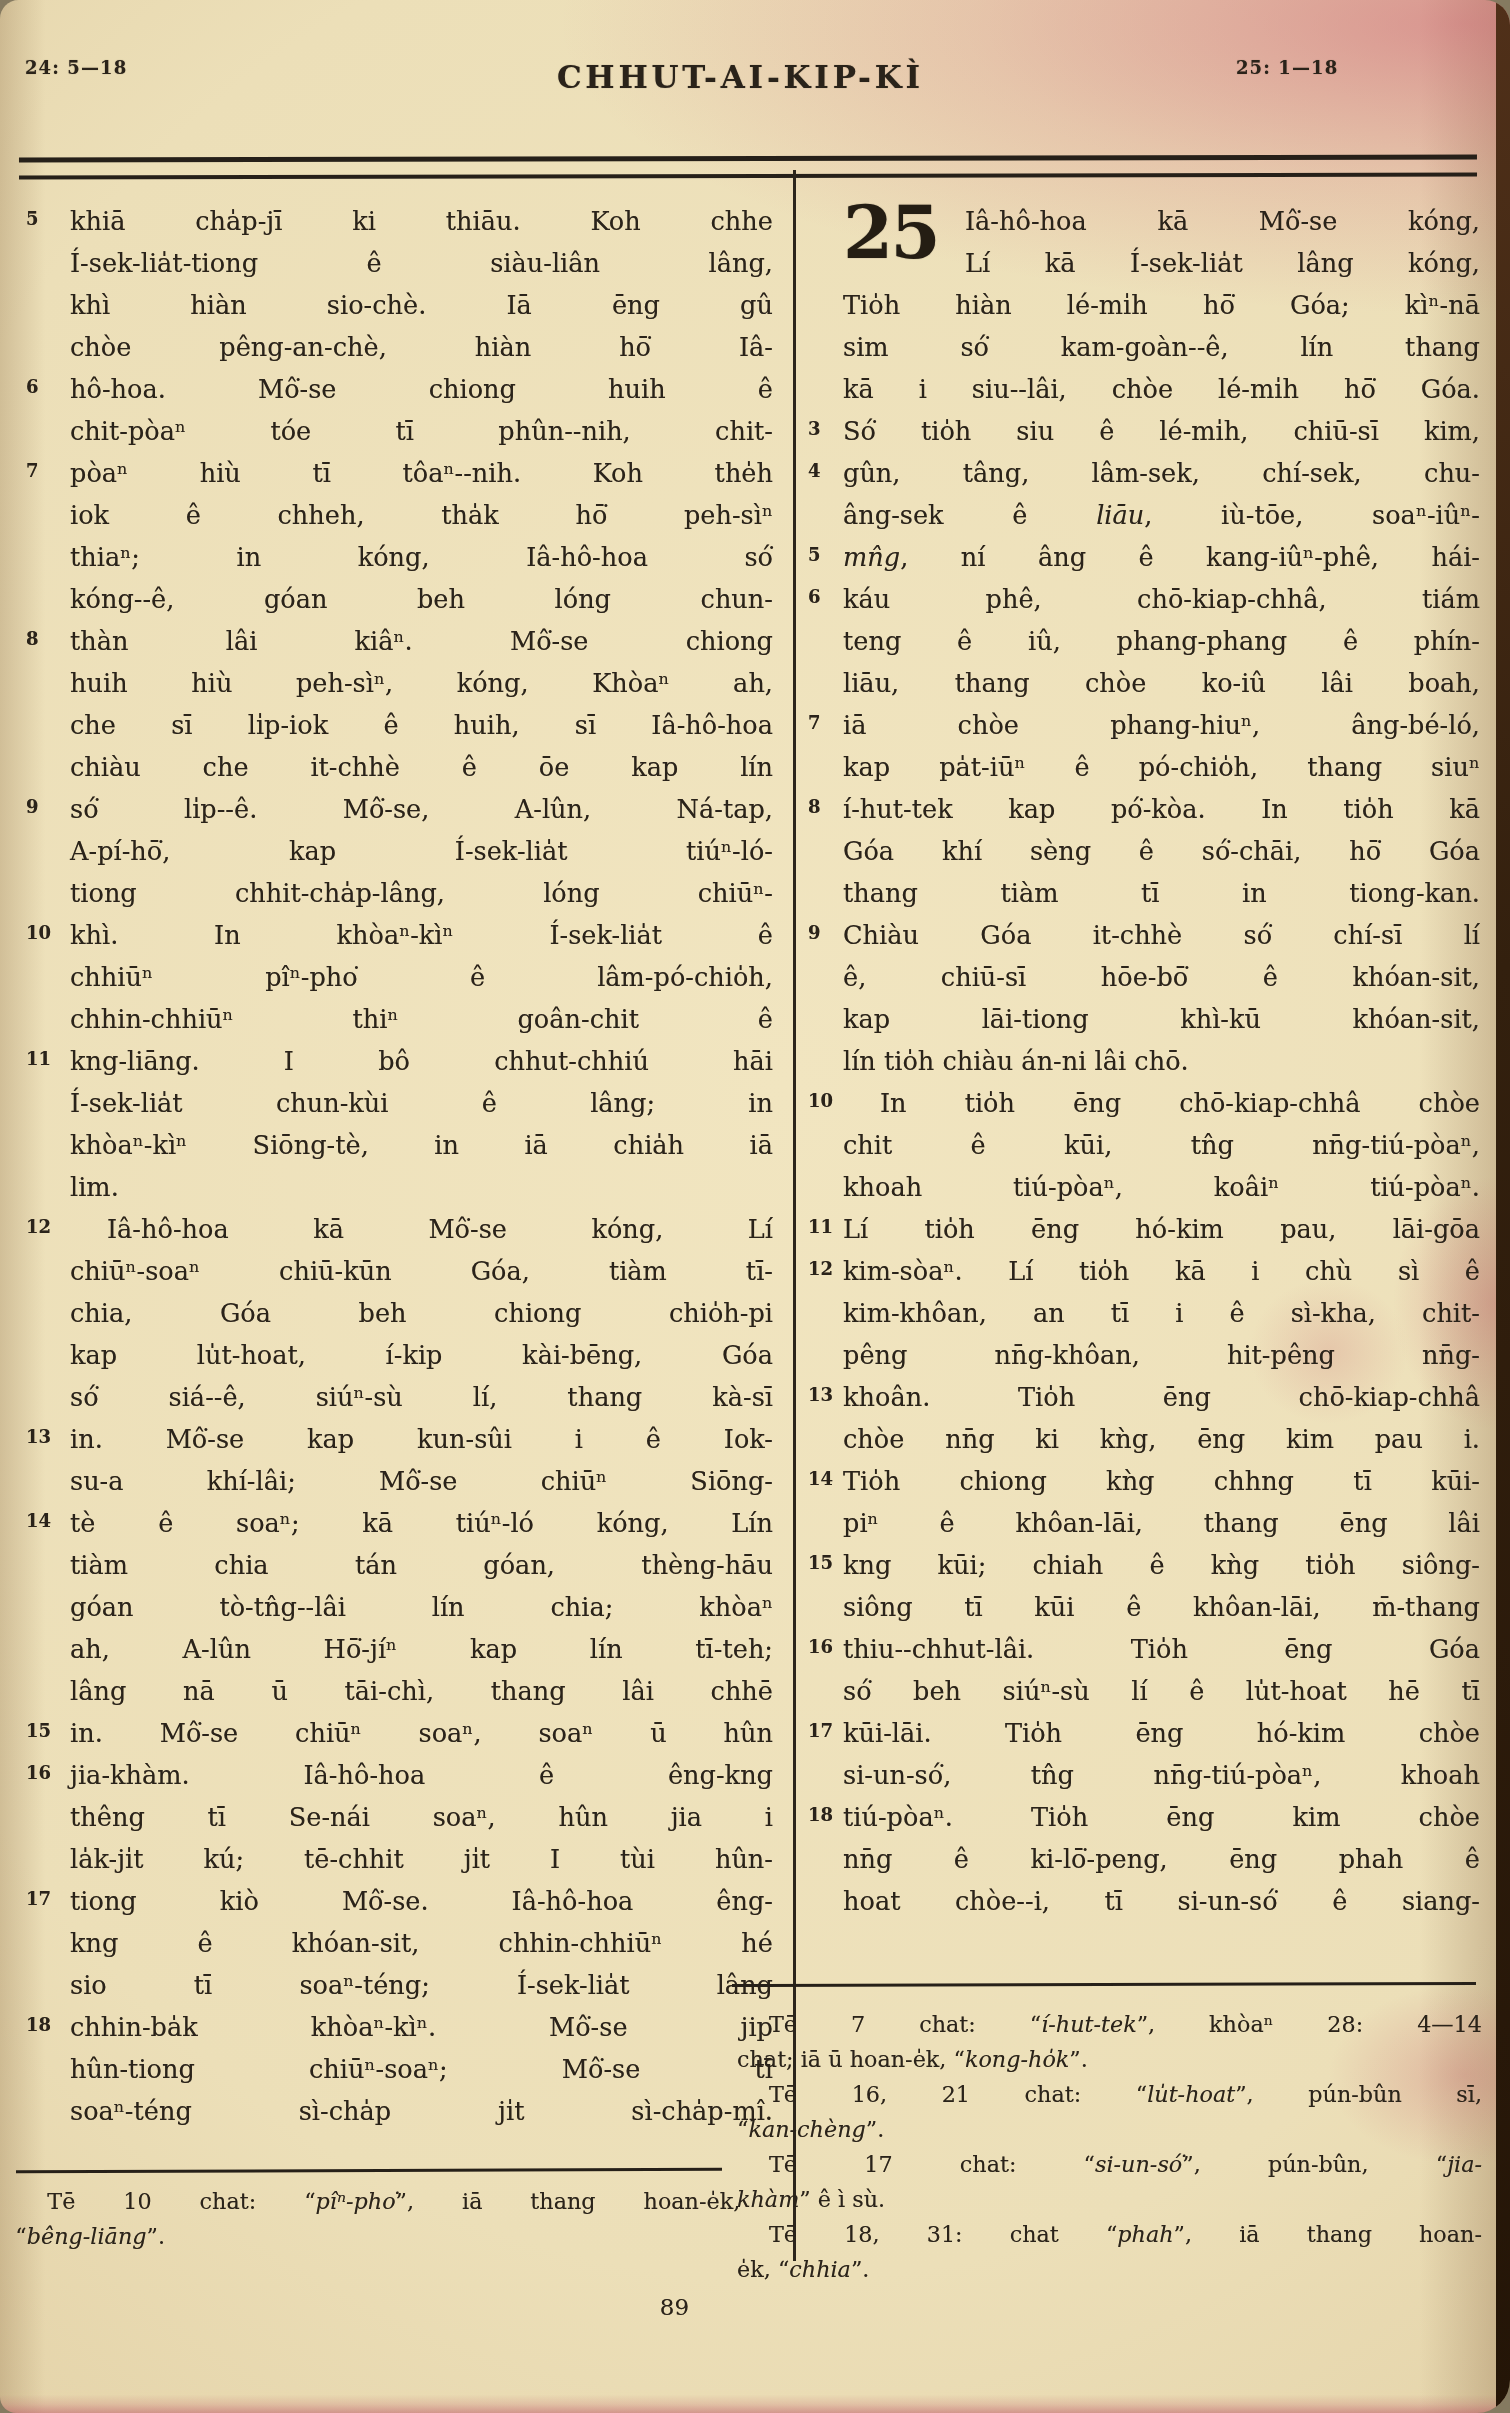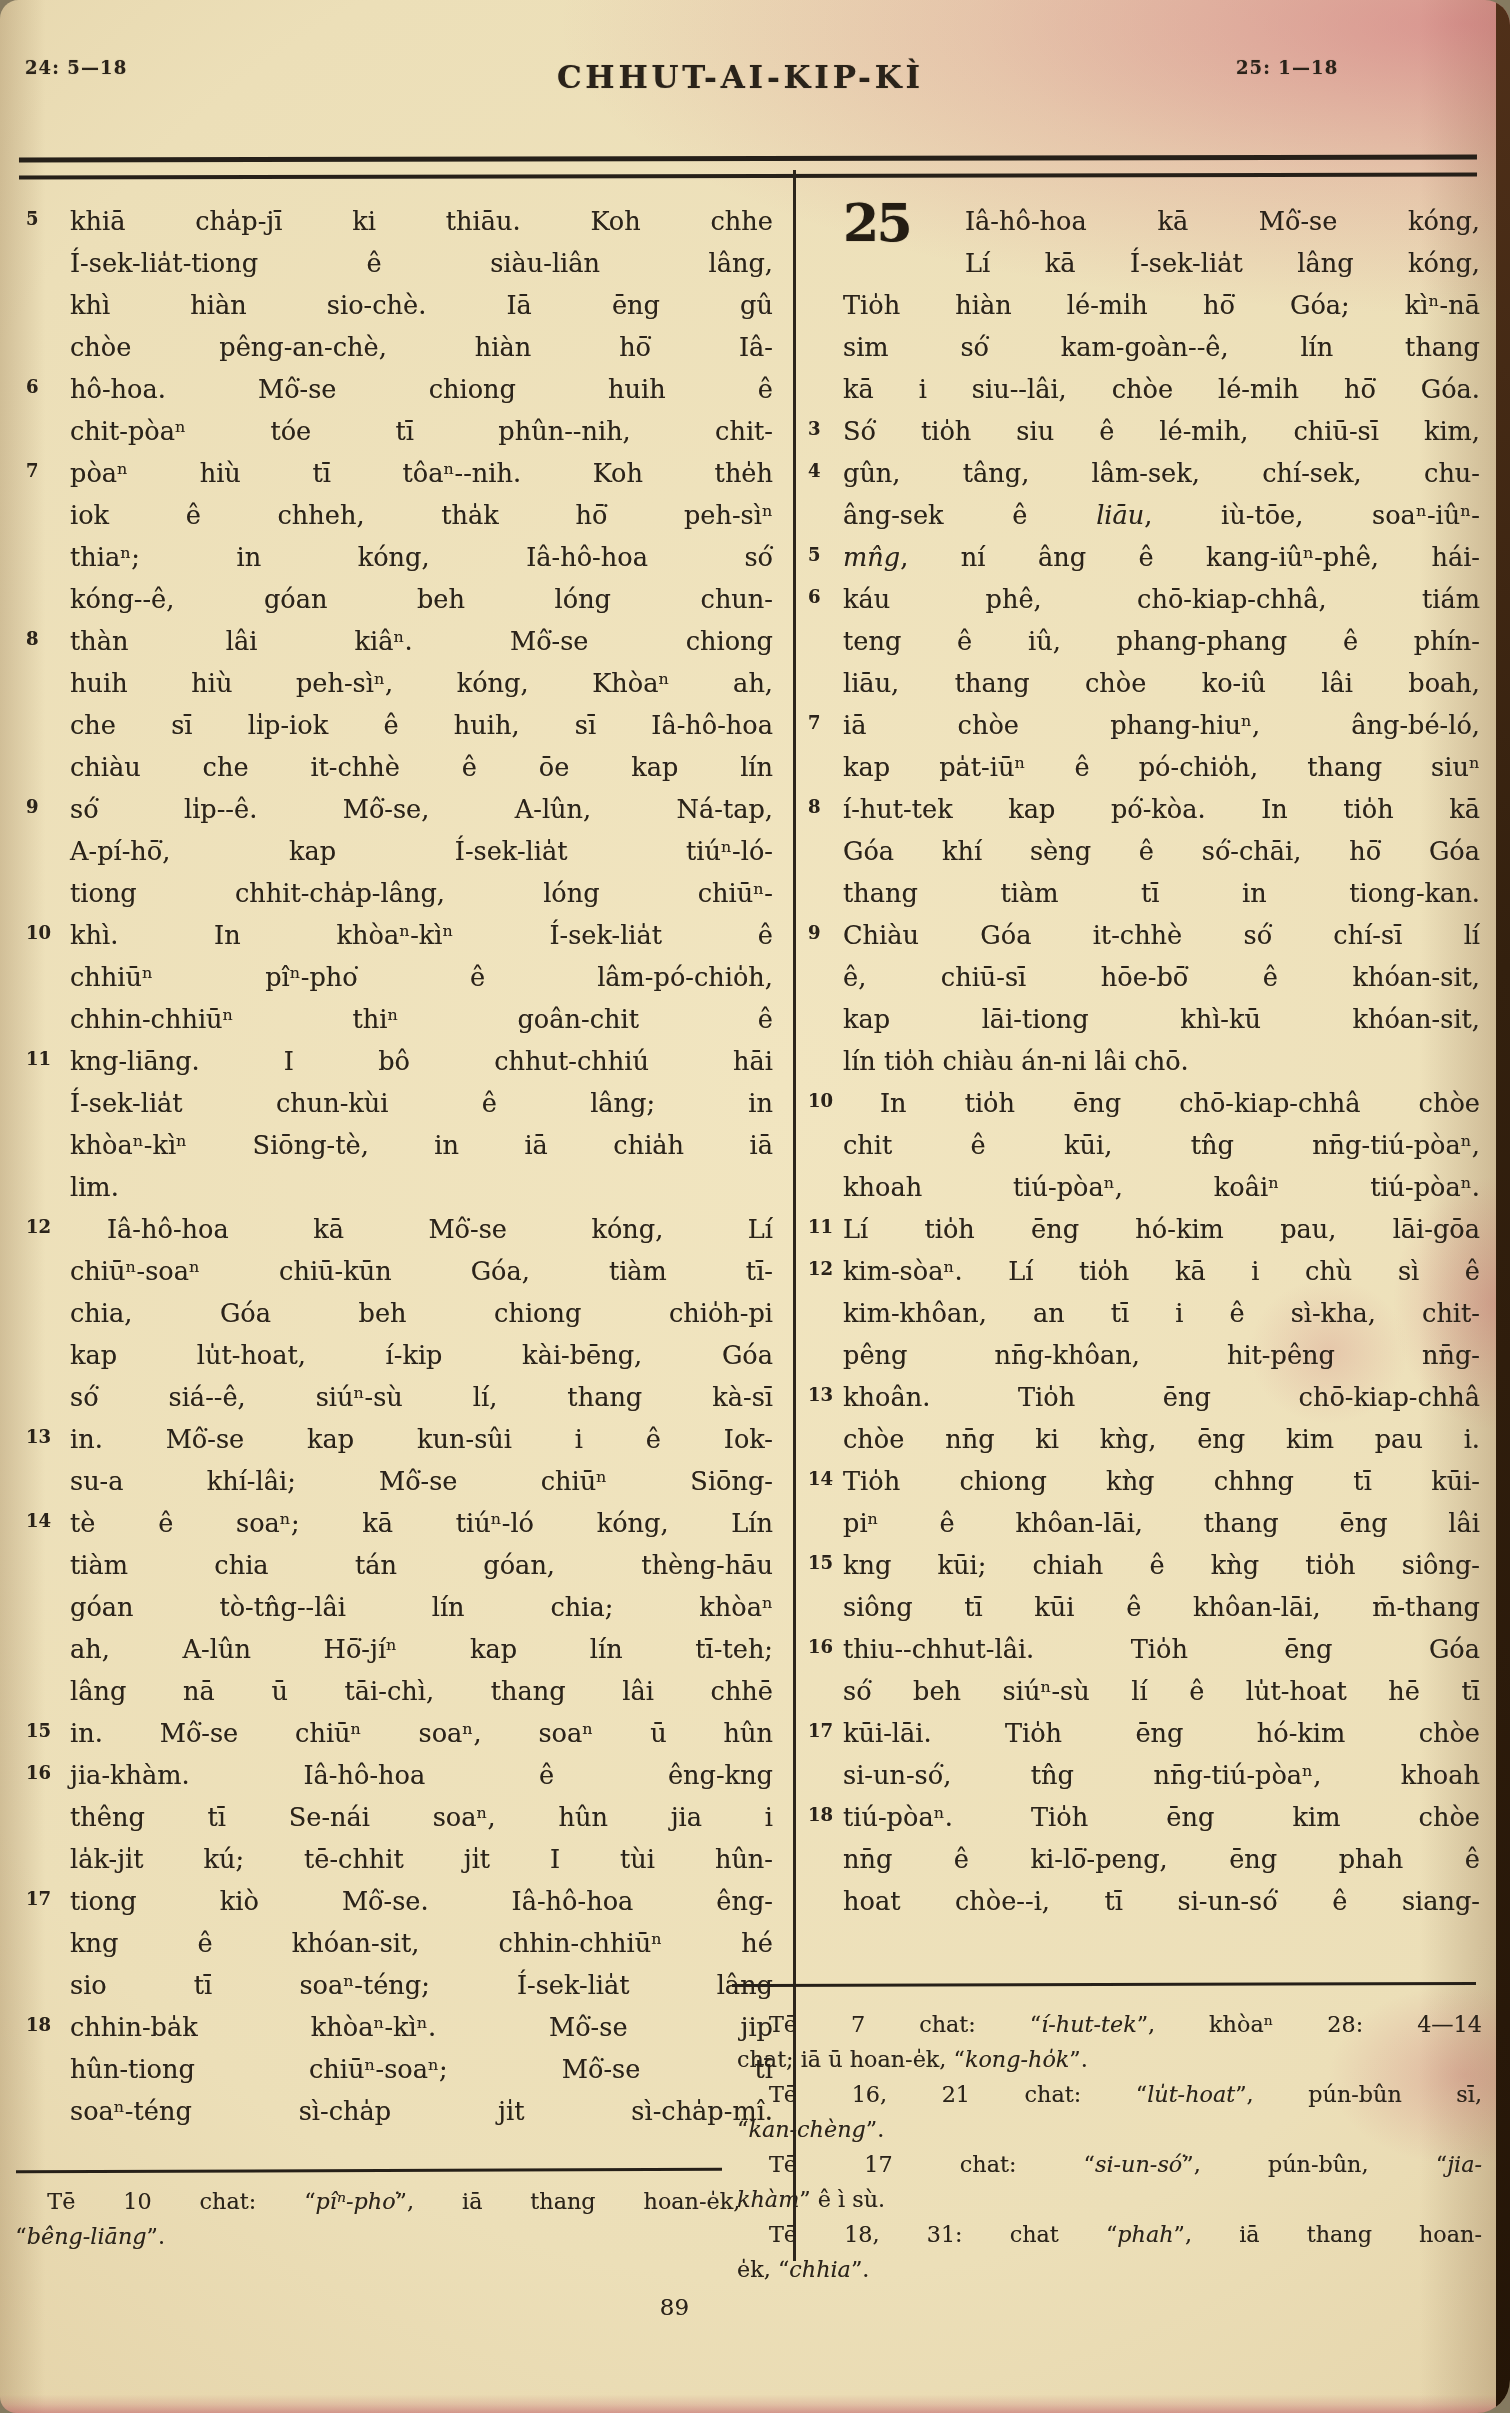--- a/index.html
+++ b/index.html
@@ -33,21 +33,21 @@
   .left-col{left:70px;width:703px;}
   .right-col{left:843px;width:637px;}
   .tline{position:relative;height:42px;line-height:42px;font-size:25.6px;
     text-align:justify;text-align-last:justify;text-shadow:0 0 0.5px rgba(42,30,18,.38);}
   .tline.nj{text-align-last:left;}
   .tline.ind{text-indent:37px;}
   .vnum{position:absolute;top:0;font-size:18px;font-weight:700;line-height:38px;text-indent:0;}
   .left-col .vnum{left:-44px;}
   .right-col .vnum{left:-35px;}
   .chap-open{padding-left:122px;}
-  .chapnum{position:absolute;left:0px;top:-3.3px;font-size:52px;font-weight:700;line-height:1;
+  .chapnum{position:absolute;left:0px;top:-3.3px;font-size:72px;font-weight:700;line-height:1;
     letter-spacing:-2.7px;color:#241d13;text-shadow:0 0 1.1px rgba(36,29,19,.5);}
   .foot-sep{position:absolute;height:2.7px;background:#262019;}
   .sep-left{left:16.3px;top:2169px;width:706px;transform:rotate(-.2deg);}
   .sep-right{left:732px;top:1983px;width:744px;transform:rotate(-.15deg);}
   .footnotes{position:absolute;}
   .foot-left{left:15.3px;top:2184px;width:725px;}
   .foot-right{left:737px;top:2007px;width:745px;}
   .footnotes .tline{height:35px;line-height:35px;font-size:22.3px;}
   .footnotes .tline.ind{text-indent:32px;}
   .page-number{position:absolute;left:620px;top:2294px;width:109px;text-align:center;

